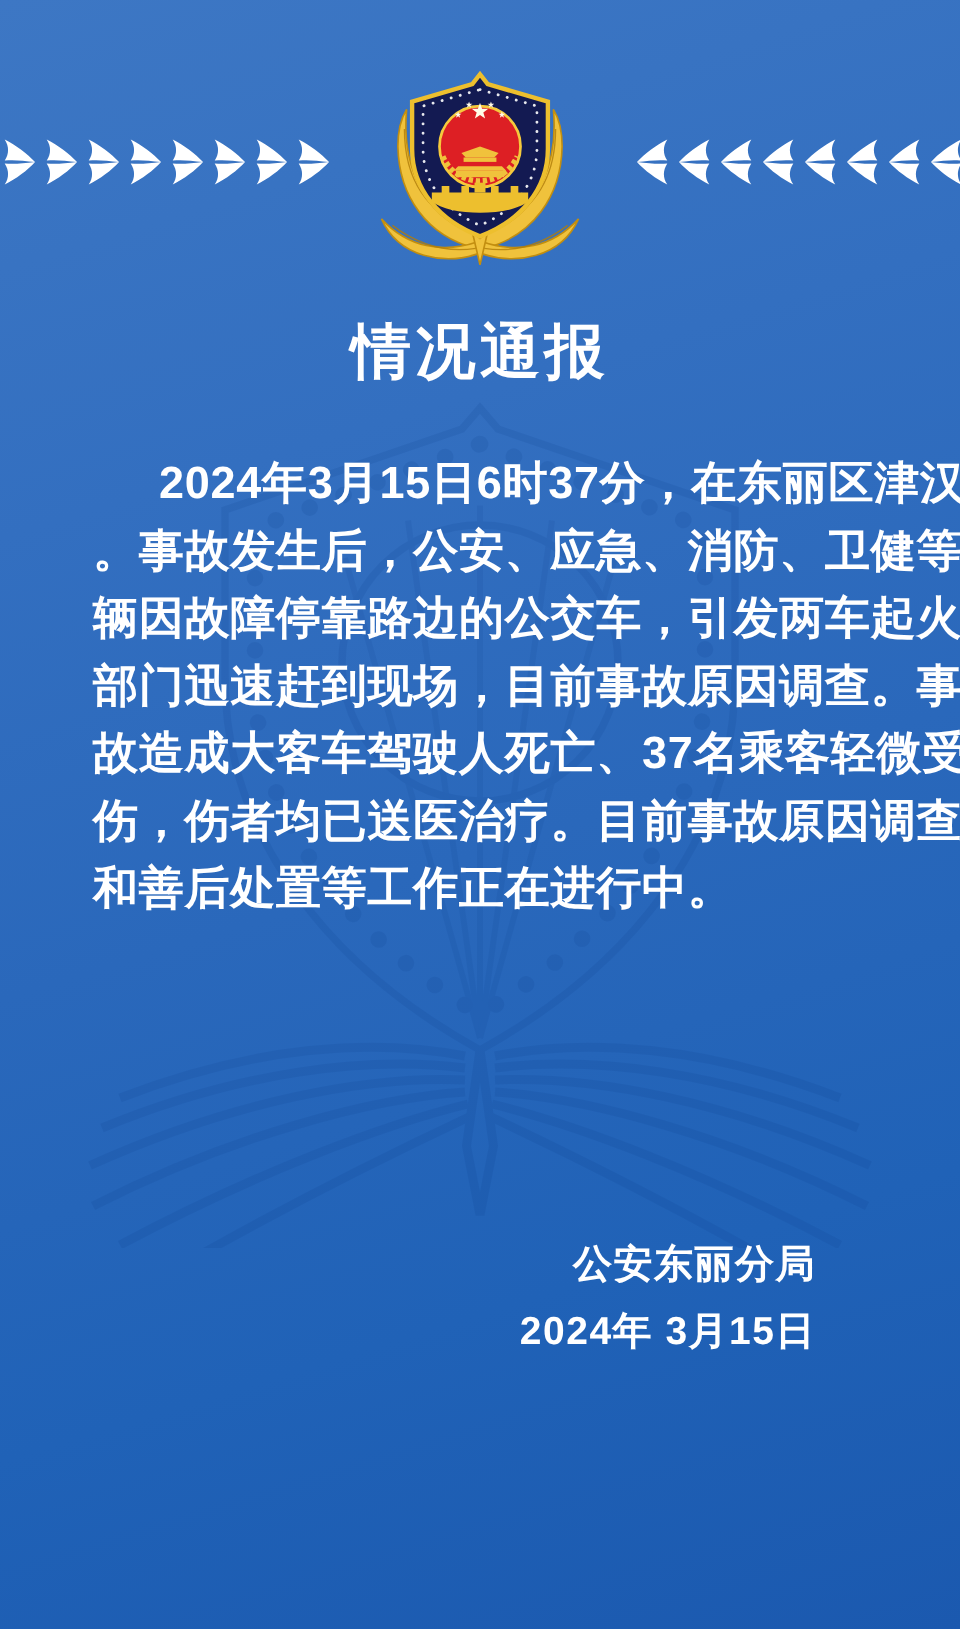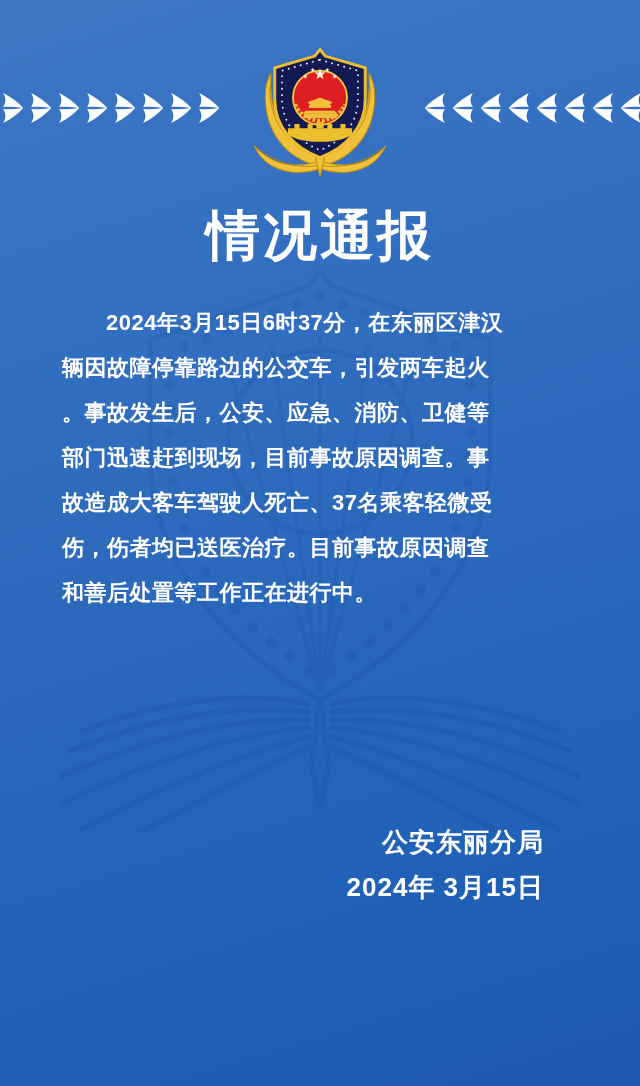--- a/index.html
+++ b/index.html
@@ -31,28 +31,28 @@
   .badge {
     position:absolute; left:247px; top:32px;
     width:146px; height:146px;
   }
   
   .title {
     position:absolute; top:204px; left:0; width:100%;
     margin:0;
     text-align:center;
     font-family:"DejaVu Serif", serif;
-    font-size:54px; font-weight:700;
+    font-size:40px; font-weight:700;
     letter-spacing:3px;
     line-height:62px;
   }
   
   .body {
     position:absolute; top:300px; left:62px; width:520px;
-    font-size:22px; line-height:45px; font-weight:600;
+    font-size:30px; line-height:45px; font-weight:600;
     letter-spacing:0.5px;
     white-space:nowrap;
   }
   .body-line:first-child { text-indent:44px; }
   
   .signature {
     position:absolute; top:820px; right:96px;
     text-align:right;
     font-size:26px; line-height:45px; font-weight:600;
     letter-spacing:1px;
@@ -226,22 +226,22 @@
         <path d="M1 1 C9 5 17 11 22.5 17 C14 16 6.5 15.2 1 16 C4.2 11 4.2 6 1 1 Z"></path>
         <path d="M1 33 C9 29 17 23 22.5 17 C14 18 6.5 18.8 1 18 C4.2 23 4.2 28 1 33 Z"></path>
       </g>
     </svg>
     </div>
 
   <h1 class="title">情况通报</h1>
 
   <div class="body">
       <div class="body-line">2024年3月15日6时37分，在东丽区津汉</div>
+      <div class="body-line">。事故发生后，公安、应急、消防、卫健等</div>
       <div class="body-line">辆因故障停靠路边的公交车，引发两车起火</div>
-      <div class="body-line">。事故发生后，公安、应急、消防、卫健等</div>
       <div class="body-line">部门迅速赶到现场，目前事故原因调查。事</div>
       <div class="body-line">故造成大客车驾驶人死亡、37名乘客轻微受</div>
       <div class="body-line">伤，伤者均已送医治疗。目前事故原因调查</div>
       <div class="body-line">和善后处置等工作正在进行中。</div>
     </div>
 
   <div class="signature">
     <div>公安东丽分局</div>
     <div>2024年 3月15日</div>
   </div>

